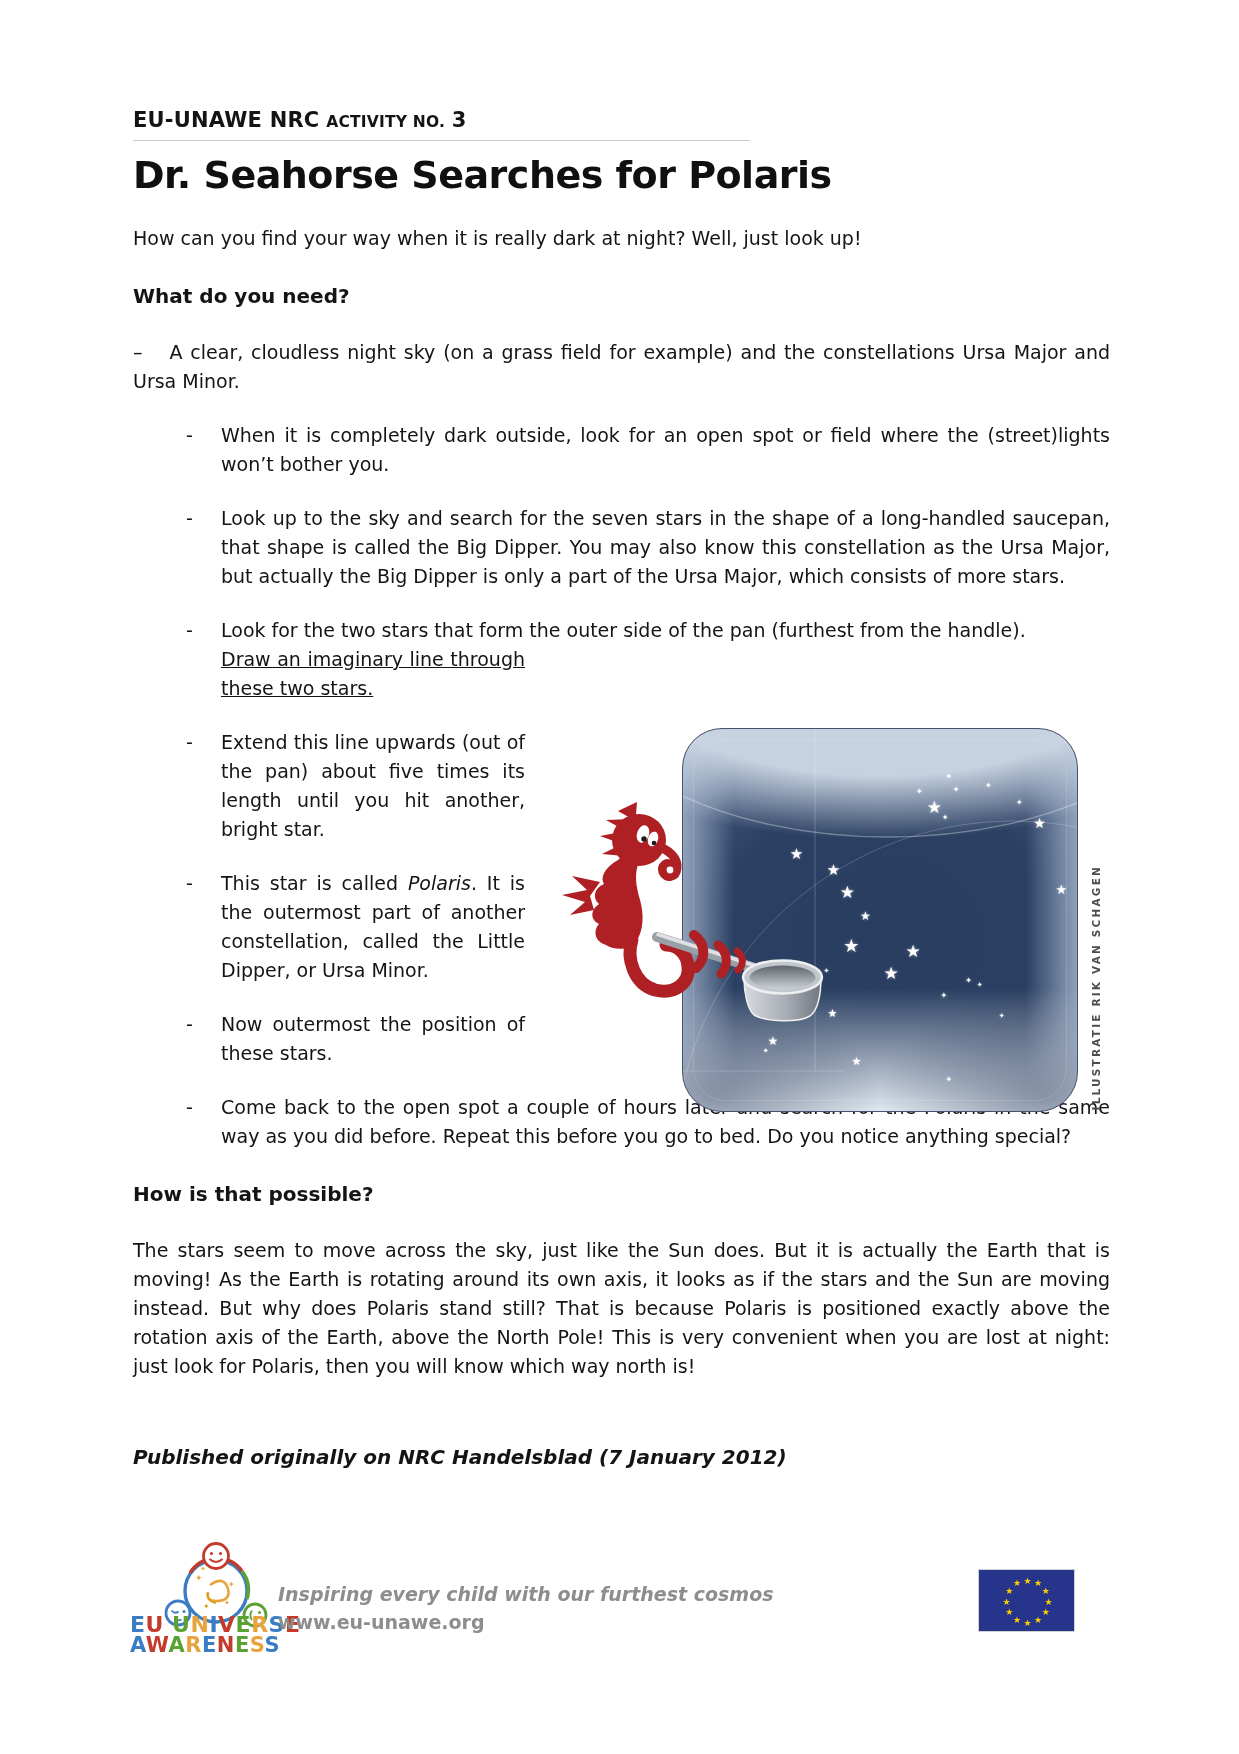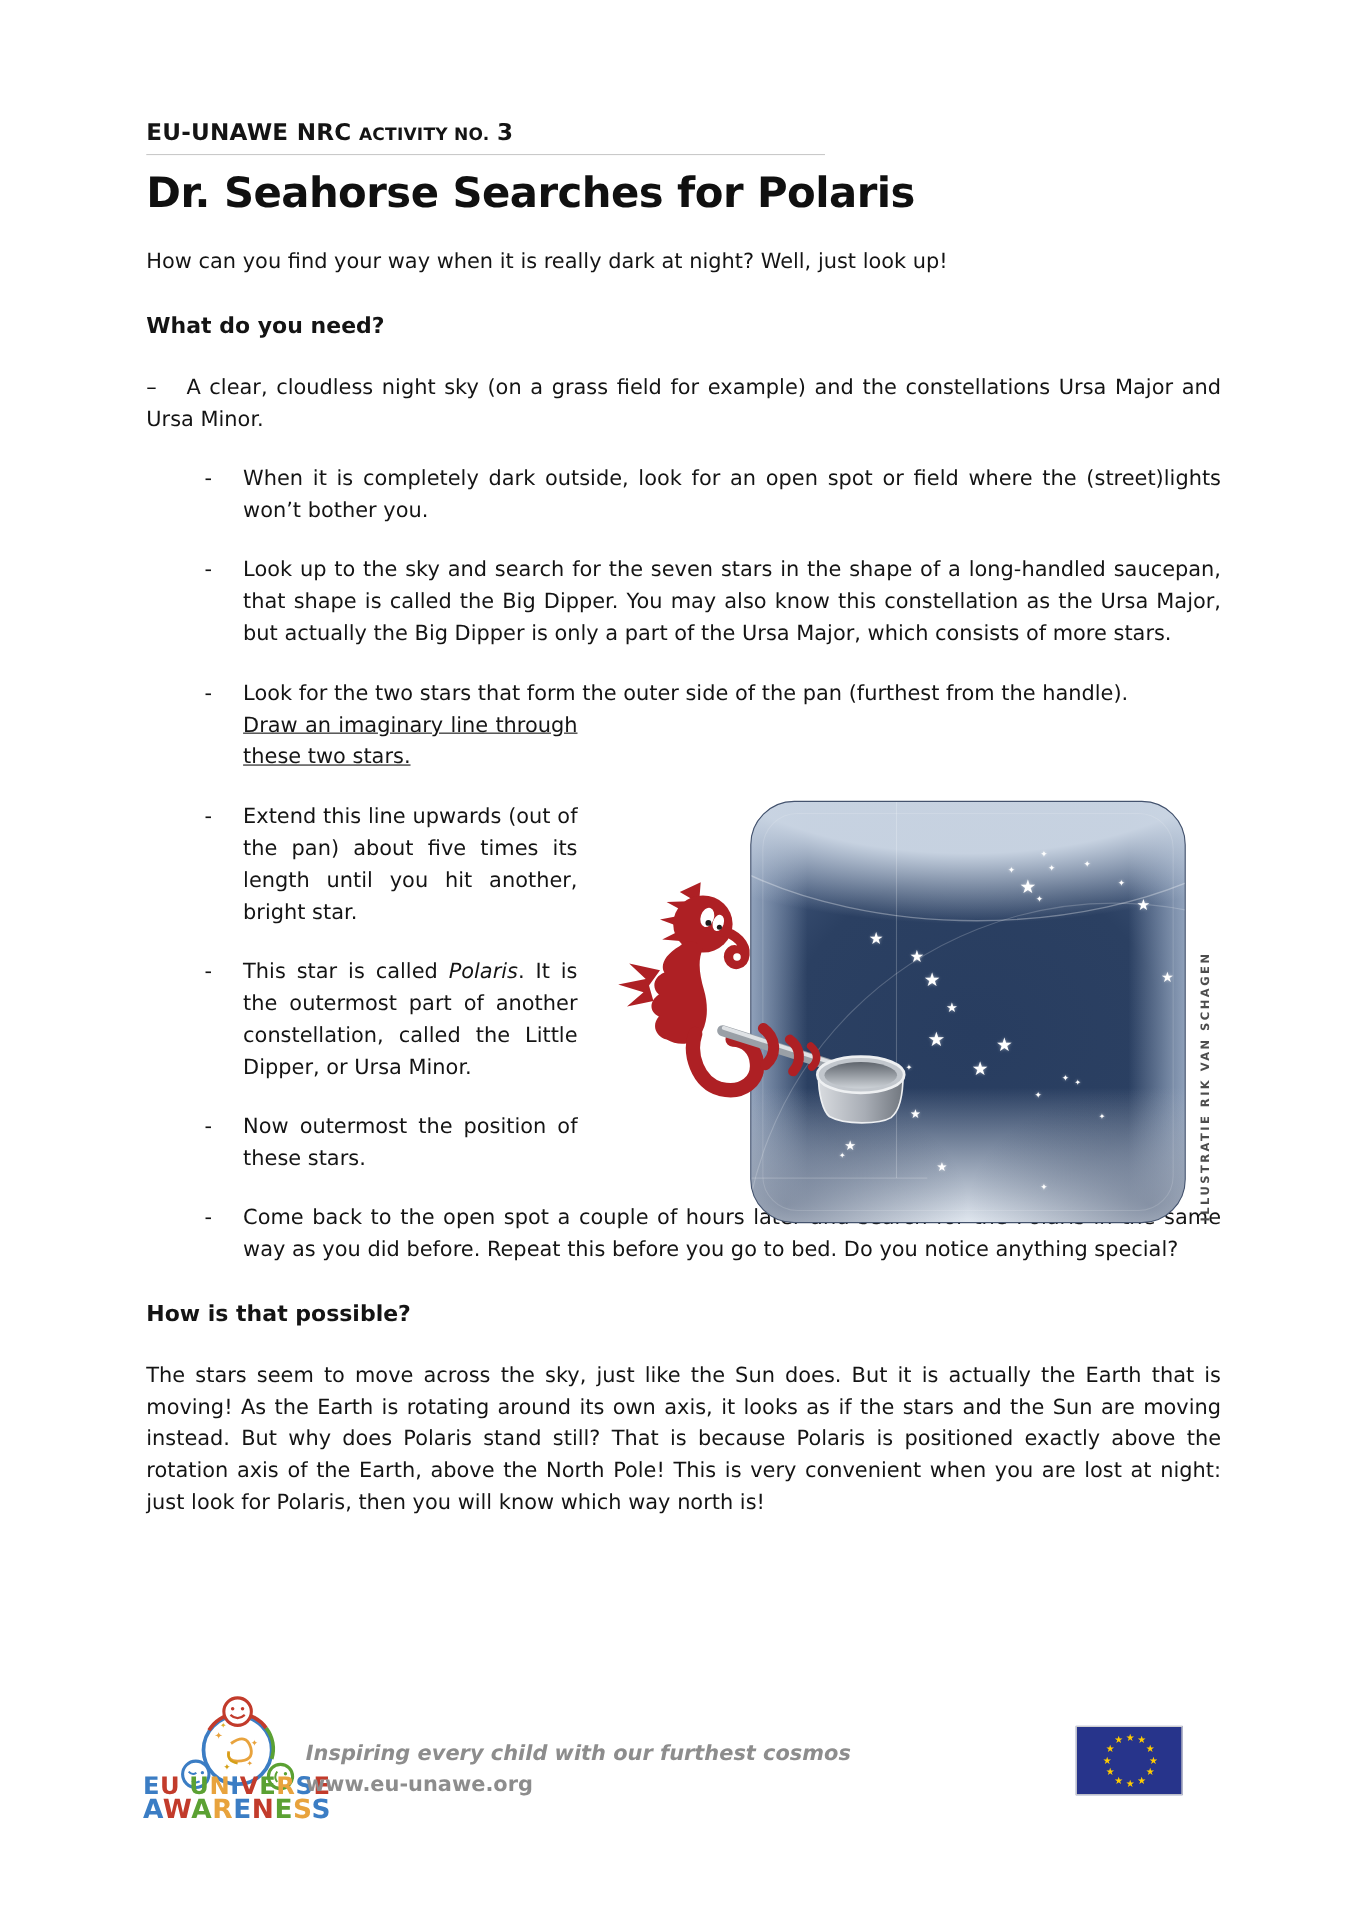--- a/index.html
+++ b/index.html
@@ -49,21 +49,21 @@
              text-shadow:0 0 3px rgba(255,255,255,.55); }
   .credit { position:absolute; right:-24px; bottom:2px; writing-mode:vertical-rl; transform:rotate(180deg);
             font-size:10.5px; letter-spacing:2.2px; color:#4d4d4d; font-weight:bold; }
   .figure-svg { position:absolute; left:-140px; top:70px; width:300px; height:240px; overflow:visible; }
 
   
   .footer { position:absolute; left:0; top:1535px; width:1239px; height:160px; }
   .logo-graphic { position:absolute; left:158px; top:6px; }
   .logo-words { position:absolute; left:130px; top:80px; width:216px; text-align:left; font-weight:bold; line-height:20px; }
   .logo-line1 { font-size:22px; letter-spacing:.5px; }
-  .logo-line2 { font-size:24px; letter-spacing:.5px; }
+  .logo-line2 { font-size:21px; letter-spacing:.5px; }
   .tagline { position:absolute; left:278px; top:48px; font-size:19px; font-style:italic; color:#8d8d8d; font-weight:bold; }
   .site-url { position:absolute; left:278px; top:76px; font-size:19px; color:#8d8d8d; font-weight:bold; }
   .eu-flag { position:absolute; left:978px; top:34px; width:97px; height:63px; background:#27348b; border:1px solid #d0d0d0; }
   .eu-flag .eustar { position:absolute; color:#ffcc00; font-size:9px; line-height:1; transform:translate(-50%,-50%); }
 </style>
 </head>
 <body>
 
 <div class="page">
 
@@ -122,20 +122,21 @@
       <div class="bullet">
         <span class="bdash">-</span>
         <div class="btext">Come back to the open spot a couple of hours later and search for the Polaris in the same way as you did before. Repeat this before you go to bed. Do you notice anything special?</div>
       </div>
 
     </div>
 
     <h2 class="sec">How is that possible?</h2>
     <p class="body-par">The stars seem to move across the sky, just like the Sun does. But it is actually the Earth that is moving! As the Earth is rotating around its own axis, it looks as if the stars and the Sun are moving instead. But why does Polaris stand still? That is because Polaris is positioned exactly above the rotation axis of the Earth, above the North Pole! This is very convenient when you are lost at night: just look for Polaris, then you will know which way north is!</p>
 
+    <p class="published">Published originally on NRC Handelsblad (7 January 2012)</p>
 
   </div>
 
   <div class="illustration">
     <div class="sky" id="sky">
       <svg class="gridlines" width="396" height="384" viewBox="0 0 396 384">
         <ellipse cx="205" cy="-68" rx="320" ry="176" fill="none" stroke="rgba(255,255,255,0.32)" stroke-width="1.3"></ellipse>
         <circle cx="330" cy="430" r="338" fill="none" stroke="rgba(255,255,255,0.20)" stroke-width="1"></circle>
         <line x1="132" y1="0" x2="132" y2="342" stroke="rgba(255,255,255,0.22)" stroke-width="1"></line>
         <line x1="0" y1="342" x2="160" y2="342" stroke="rgba(255,255,255,0.18)" stroke-width="1"></line>

